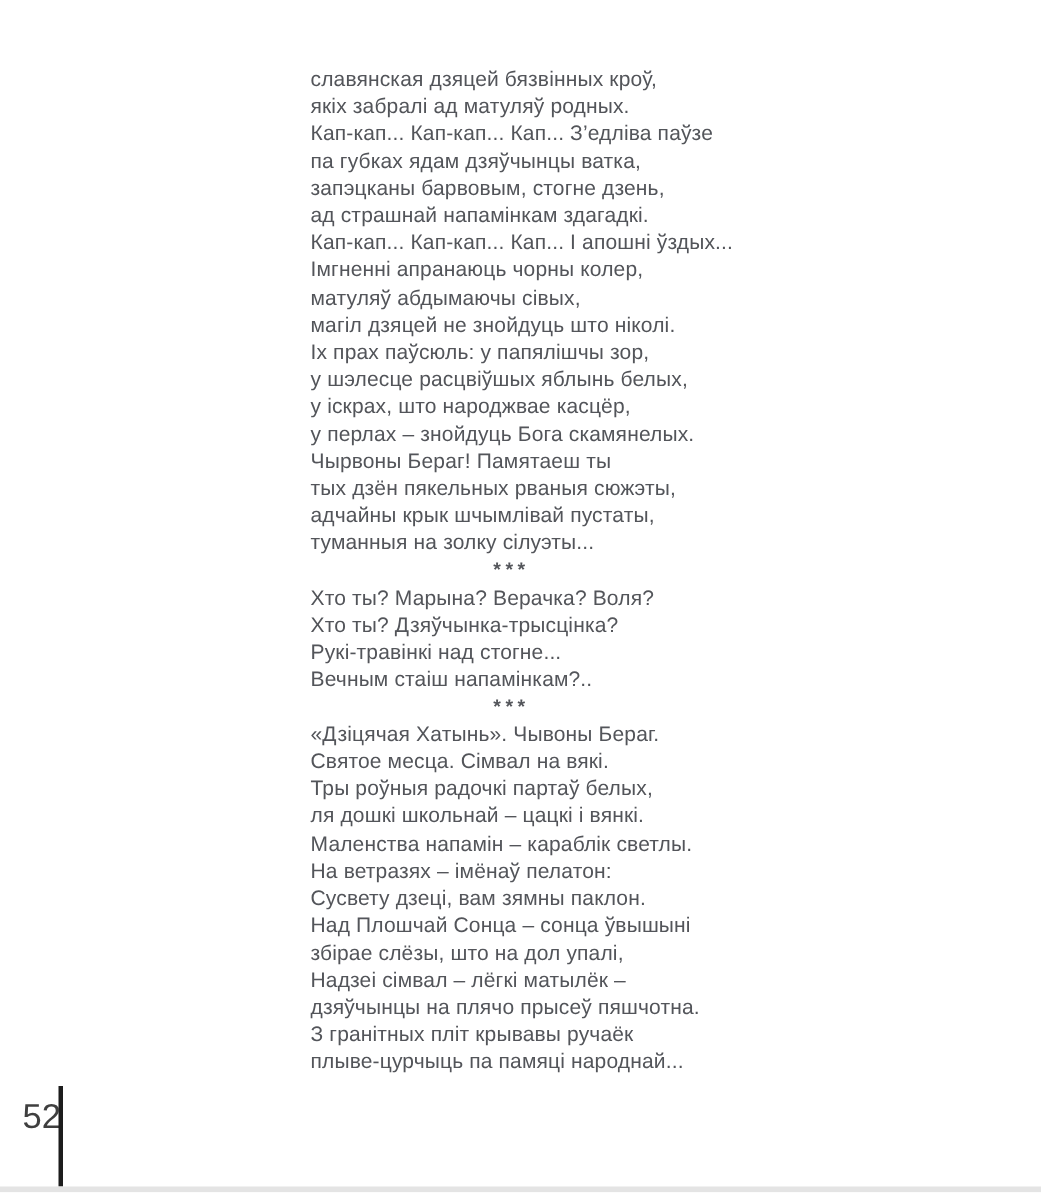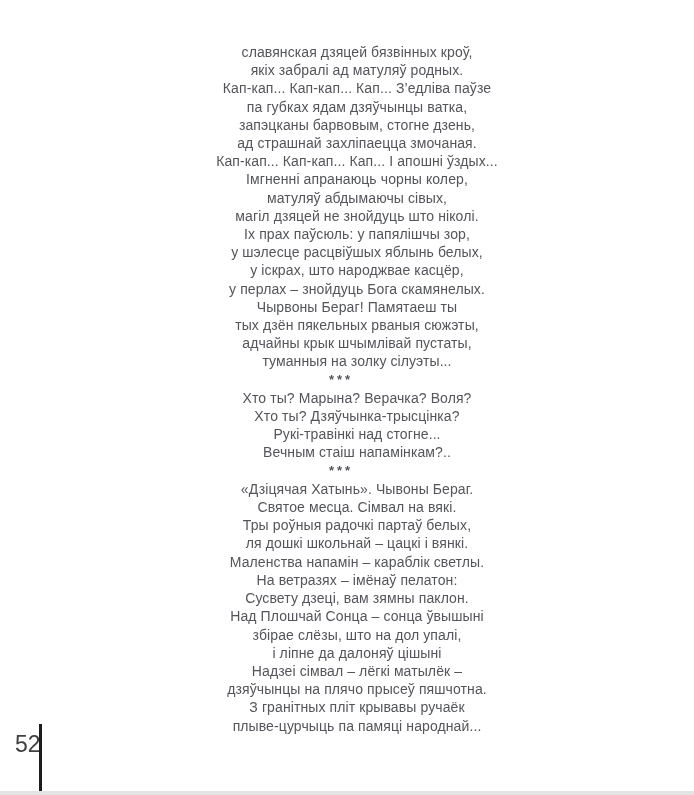--- a/index.html
+++ b/index.html
@@ -28,21 +28,20 @@
     left: 207px;
     top: 43px;
     width: 300px;
     font-size: 14px;
     line-height: 18.2px;
     color: var(--text-color);
     letter-spacing: 0.1px;
   }
   .poem-line {
     white-space: nowrap;
-    text-align: center;
   }
   .sep {
     width: 268px;
     text-align: center;
     font-size: 13px;
     font-weight: 600;
     letter-spacing: 3px;
     color: var(--text-color);
   }
   .page-number {
@@ -74,21 +73,21 @@
 </head>
 <body>
 
 <div class="page">
   <div class="poem">
       <div class="poem-line">славянская дзяцей бязвінных кроў,</div>
       <div class="poem-line">якіх забралі ад матуляў родных.</div>
       <div class="poem-line">Кап-кап... Кап-кап... Кап... З’едліва паўзе</div>
       <div class="poem-line">па губках ядам дзяўчынцы ватка,</div>
       <div class="poem-line">запэцканы барвовым, стогне дзень,</div>
-      <div class="poem-line">ад страшнай захліпаецца змочаная.</div>
+      <div class="poem-line">ад страшнай напамінкам здагадкі.</div>
       <div class="poem-line">Кап-кап... Кап-кап... Кап... І апошні ўздых...</div>
       <div class="poem-line">Імгненні апранаюць чорны колер,</div>
       <div class="poem-line">матуляў абдымаючы сівых,</div>
       <div class="poem-line">магіл дзяцей не знойдуць што ніколі.</div>
       <div class="poem-line">Іх прах паўсюль: у папялішчы зор,</div>
       <div class="poem-line">у шэлесце расцвіўшых яблынь белых,</div>
       <div class="poem-line">у іскрах, што народжвае касцёр,</div>
       <div class="poem-line">у перлах – знойдуць Бога скамянелых.</div>
       <div class="poem-line">Чырвоны Бераг! Памятаеш ты</div>
       <div class="poem-line">тых дзён пякельных рваныя сюжэты,</div>
@@ -102,21 +101,20 @@
       <div class="sep">***</div>
       <div class="poem-line">«Дзіцячая Хатынь». Чывоны Бераг.</div>
       <div class="poem-line">Святое месца. Сімвал на вякі.</div>
       <div class="poem-line">Тры роўныя радочкі партаў белых,</div>
       <div class="poem-line">ля дошкі школьнай – цацкі і вянкі.</div>
       <div class="poem-line">Маленства напамін – караблік светлы.</div>
       <div class="poem-line">На ветразях – імёнаў пелатон:</div>
       <div class="poem-line">Сусвету дзеці, вам зямны паклон.</div>
       <div class="poem-line">Над Плошчай Сонца – сонца ўвышыні</div>
       <div class="poem-line">збірае слёзы, што на дол упалі,</div>
-      <div class="poem-line">і ліпне да далоняў цішыні</div>
       <div class="poem-line">Надзеі сімвал – лёгкі матылёк –</div>
       <div class="poem-line">дзяўчынцы на плячо прысеў пяшчотна.</div>
       <div class="poem-line">З гранітных пліт крывавы ручаёк</div>
       <div class="poem-line">плыве-цурчыць па памяці народнай...</div>
     </div>
   <span class="page-number">52</span>
   <div class="footer-rule"></div>
   <div class="bottom-edge"></div>
 </div>
 

